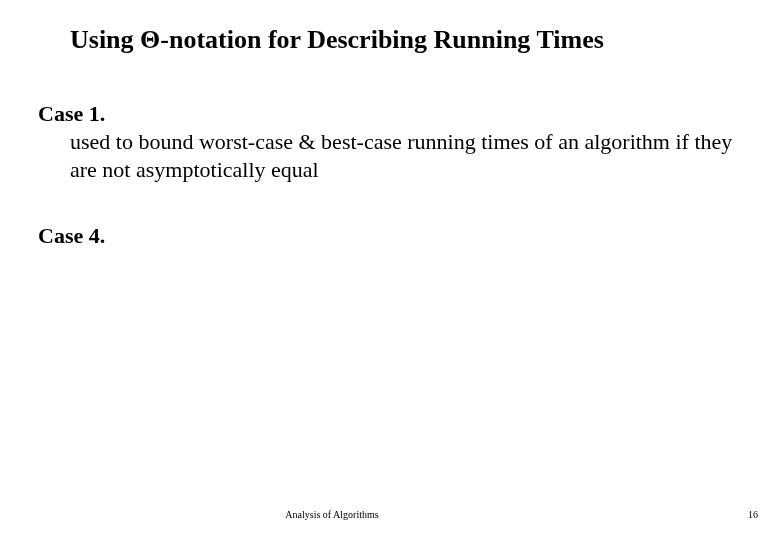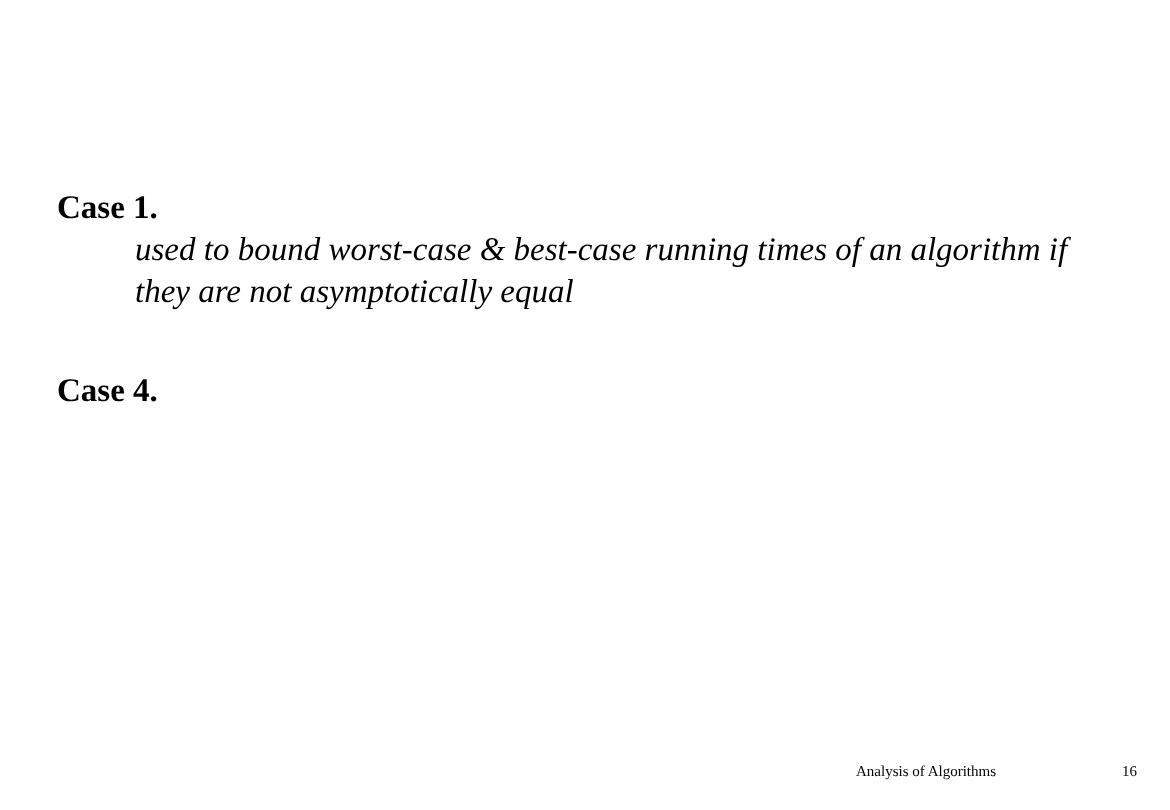--- a/index.html
+++ b/index.html
@@ -33,47 +33,46 @@
     left: 38px;
     right: 38px;
     font-size: 22px;
     line-height: 1.28;
   }
   .case-block {
     margin-bottom: 38px;
   }
   .case-label {
     font-weight: bold;
-    margin-top: 24px;
   }
   .case-desc {
-    margin-left: 52px;
-    font-style: italic;
+    margin-left: 32px;
   }
   .footer-center {
     position: absolute;
     bottom: 20px;
     left: 0;
     width: 664px;
-    text-align: right;
+    text-align: center;
     font-size: 10px;
   }
   .footer-page {
     position: absolute;
     bottom: 20px;
     right: 22px;
     font-size: 10px;
     text-align: center;
   }
 </style>
 </head>
 <body>
 
 <div class="slide">
 
+  <div class="title">Using Θ-notation for Describing Running Times</div>
 
   <div class="body">
 
     <div class="case-block">
       <div class="case-label">Case 1.</div>
       <div class="case-desc">used to bound worst-case &amp; best-case running times of an algorithm if they are not asymptotically equal</div>
     </div>
 
     <div class="case-block">
       <div class="case-label">Case 4.</div>

